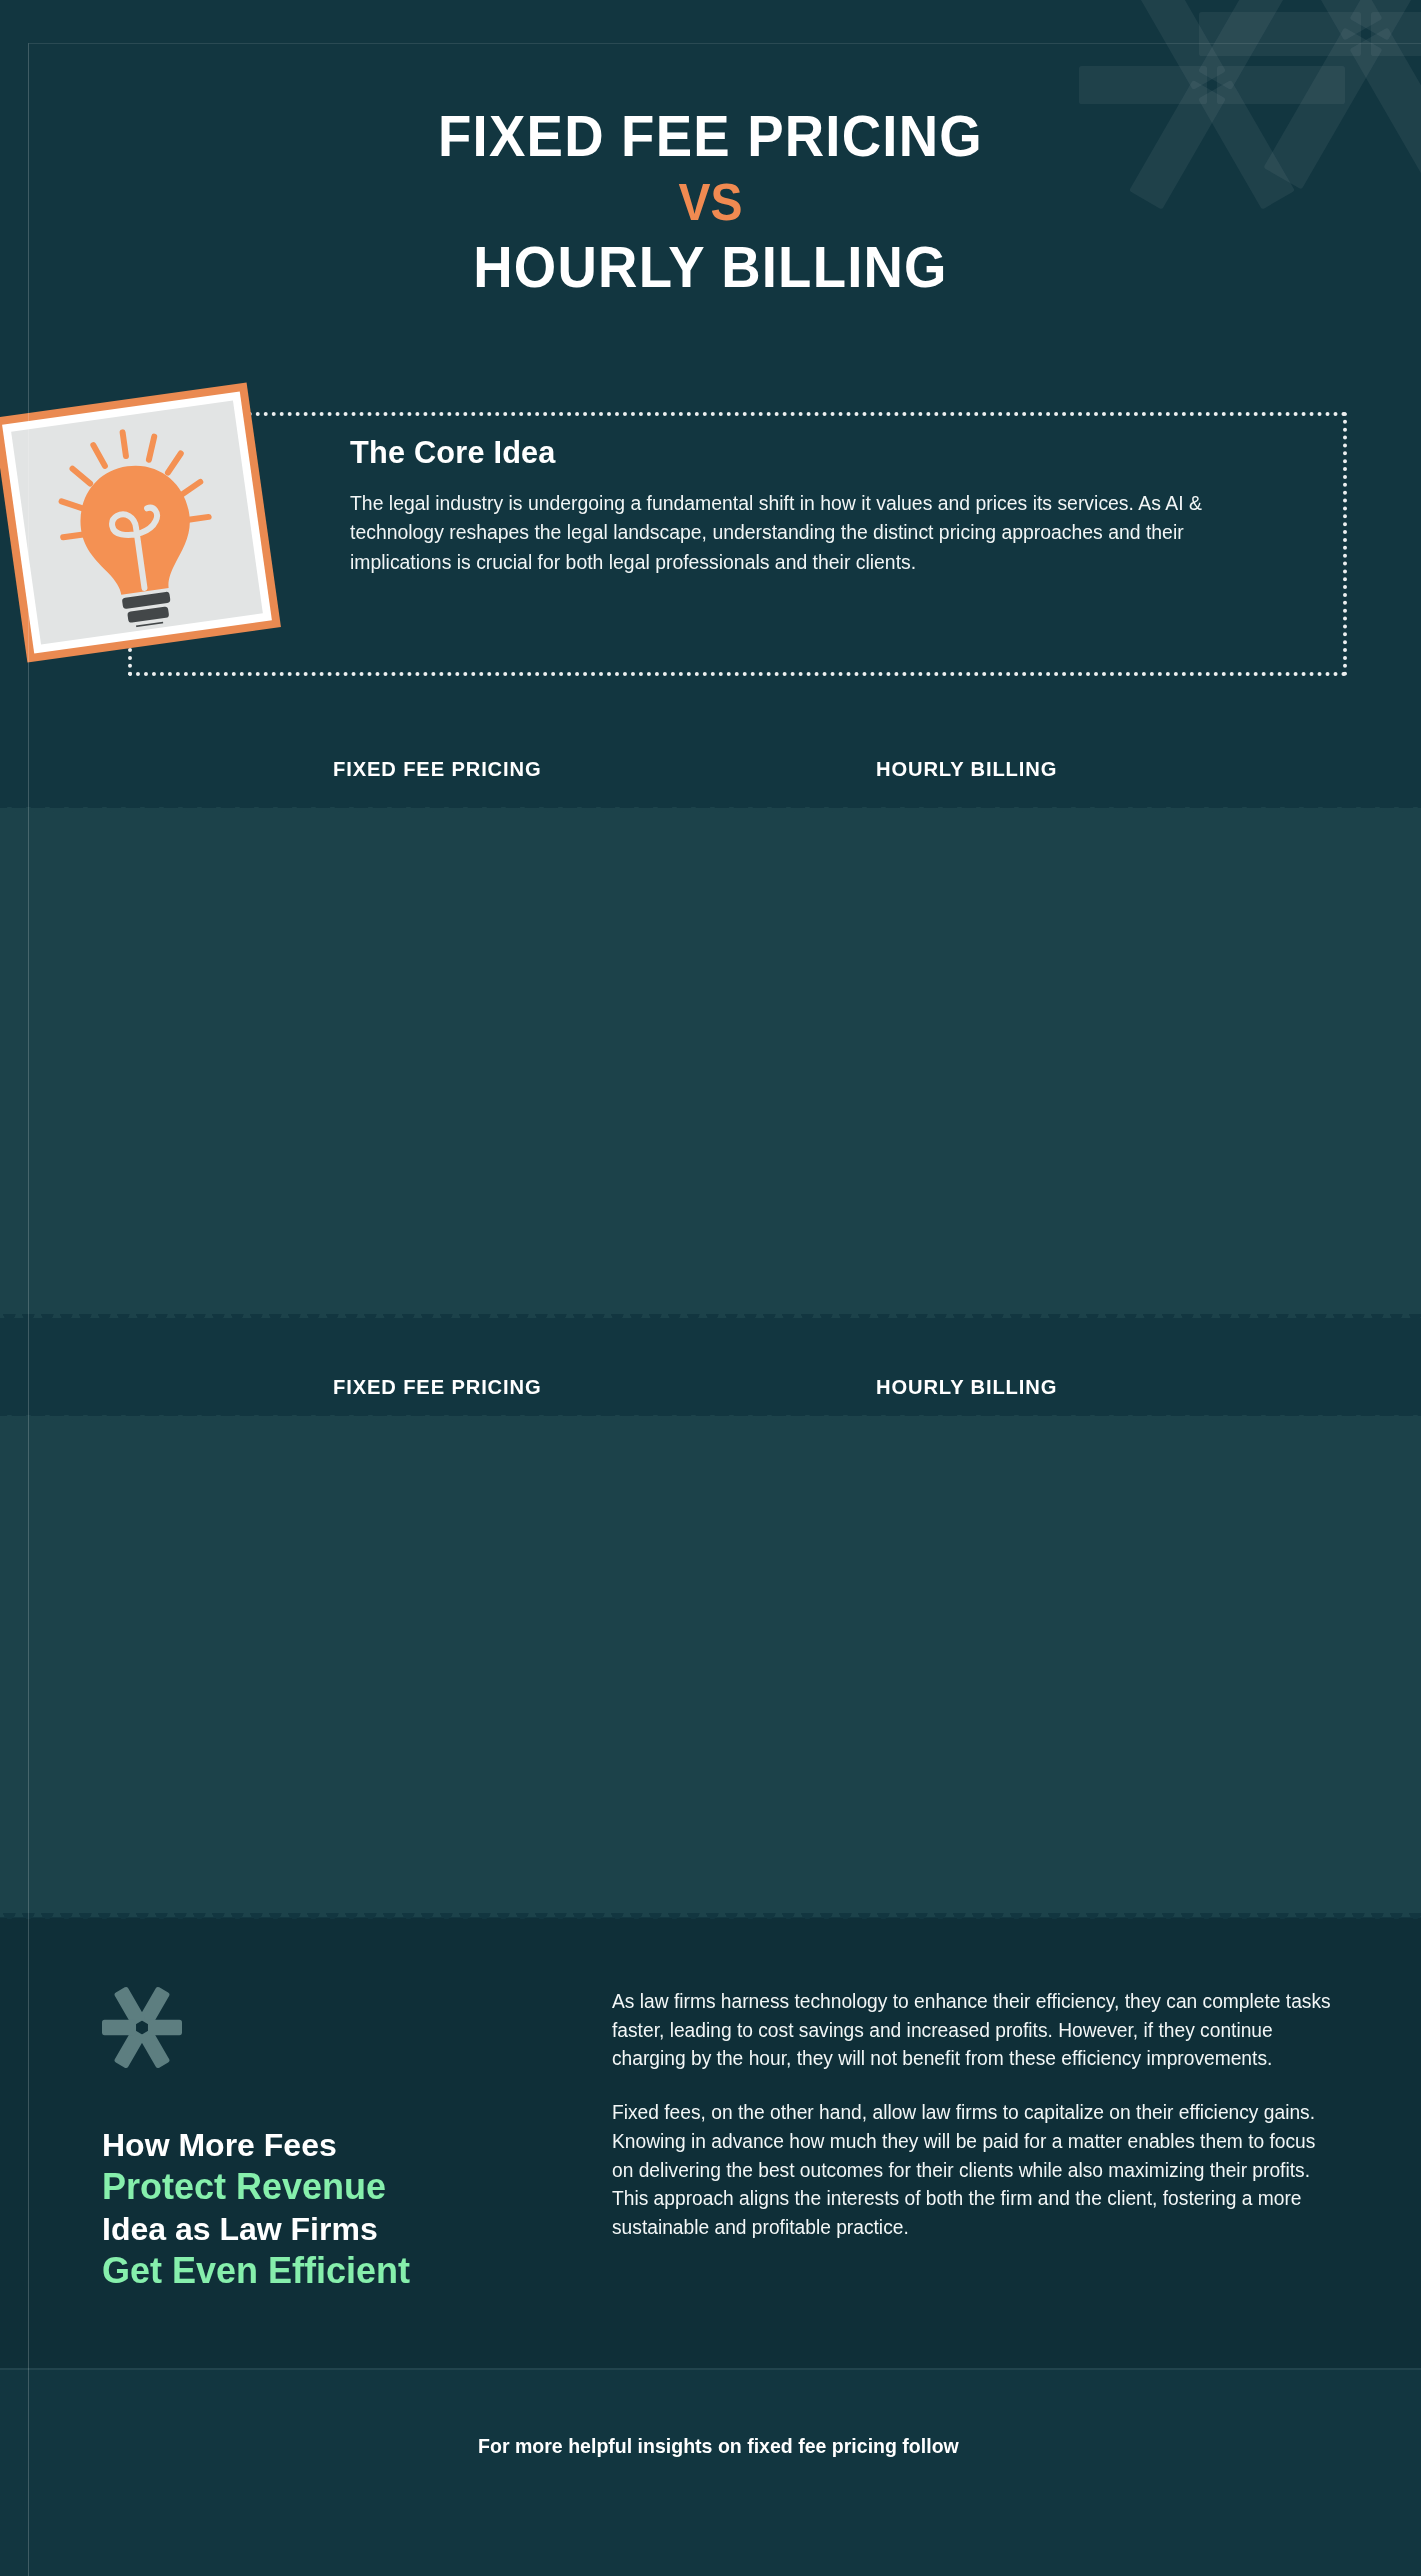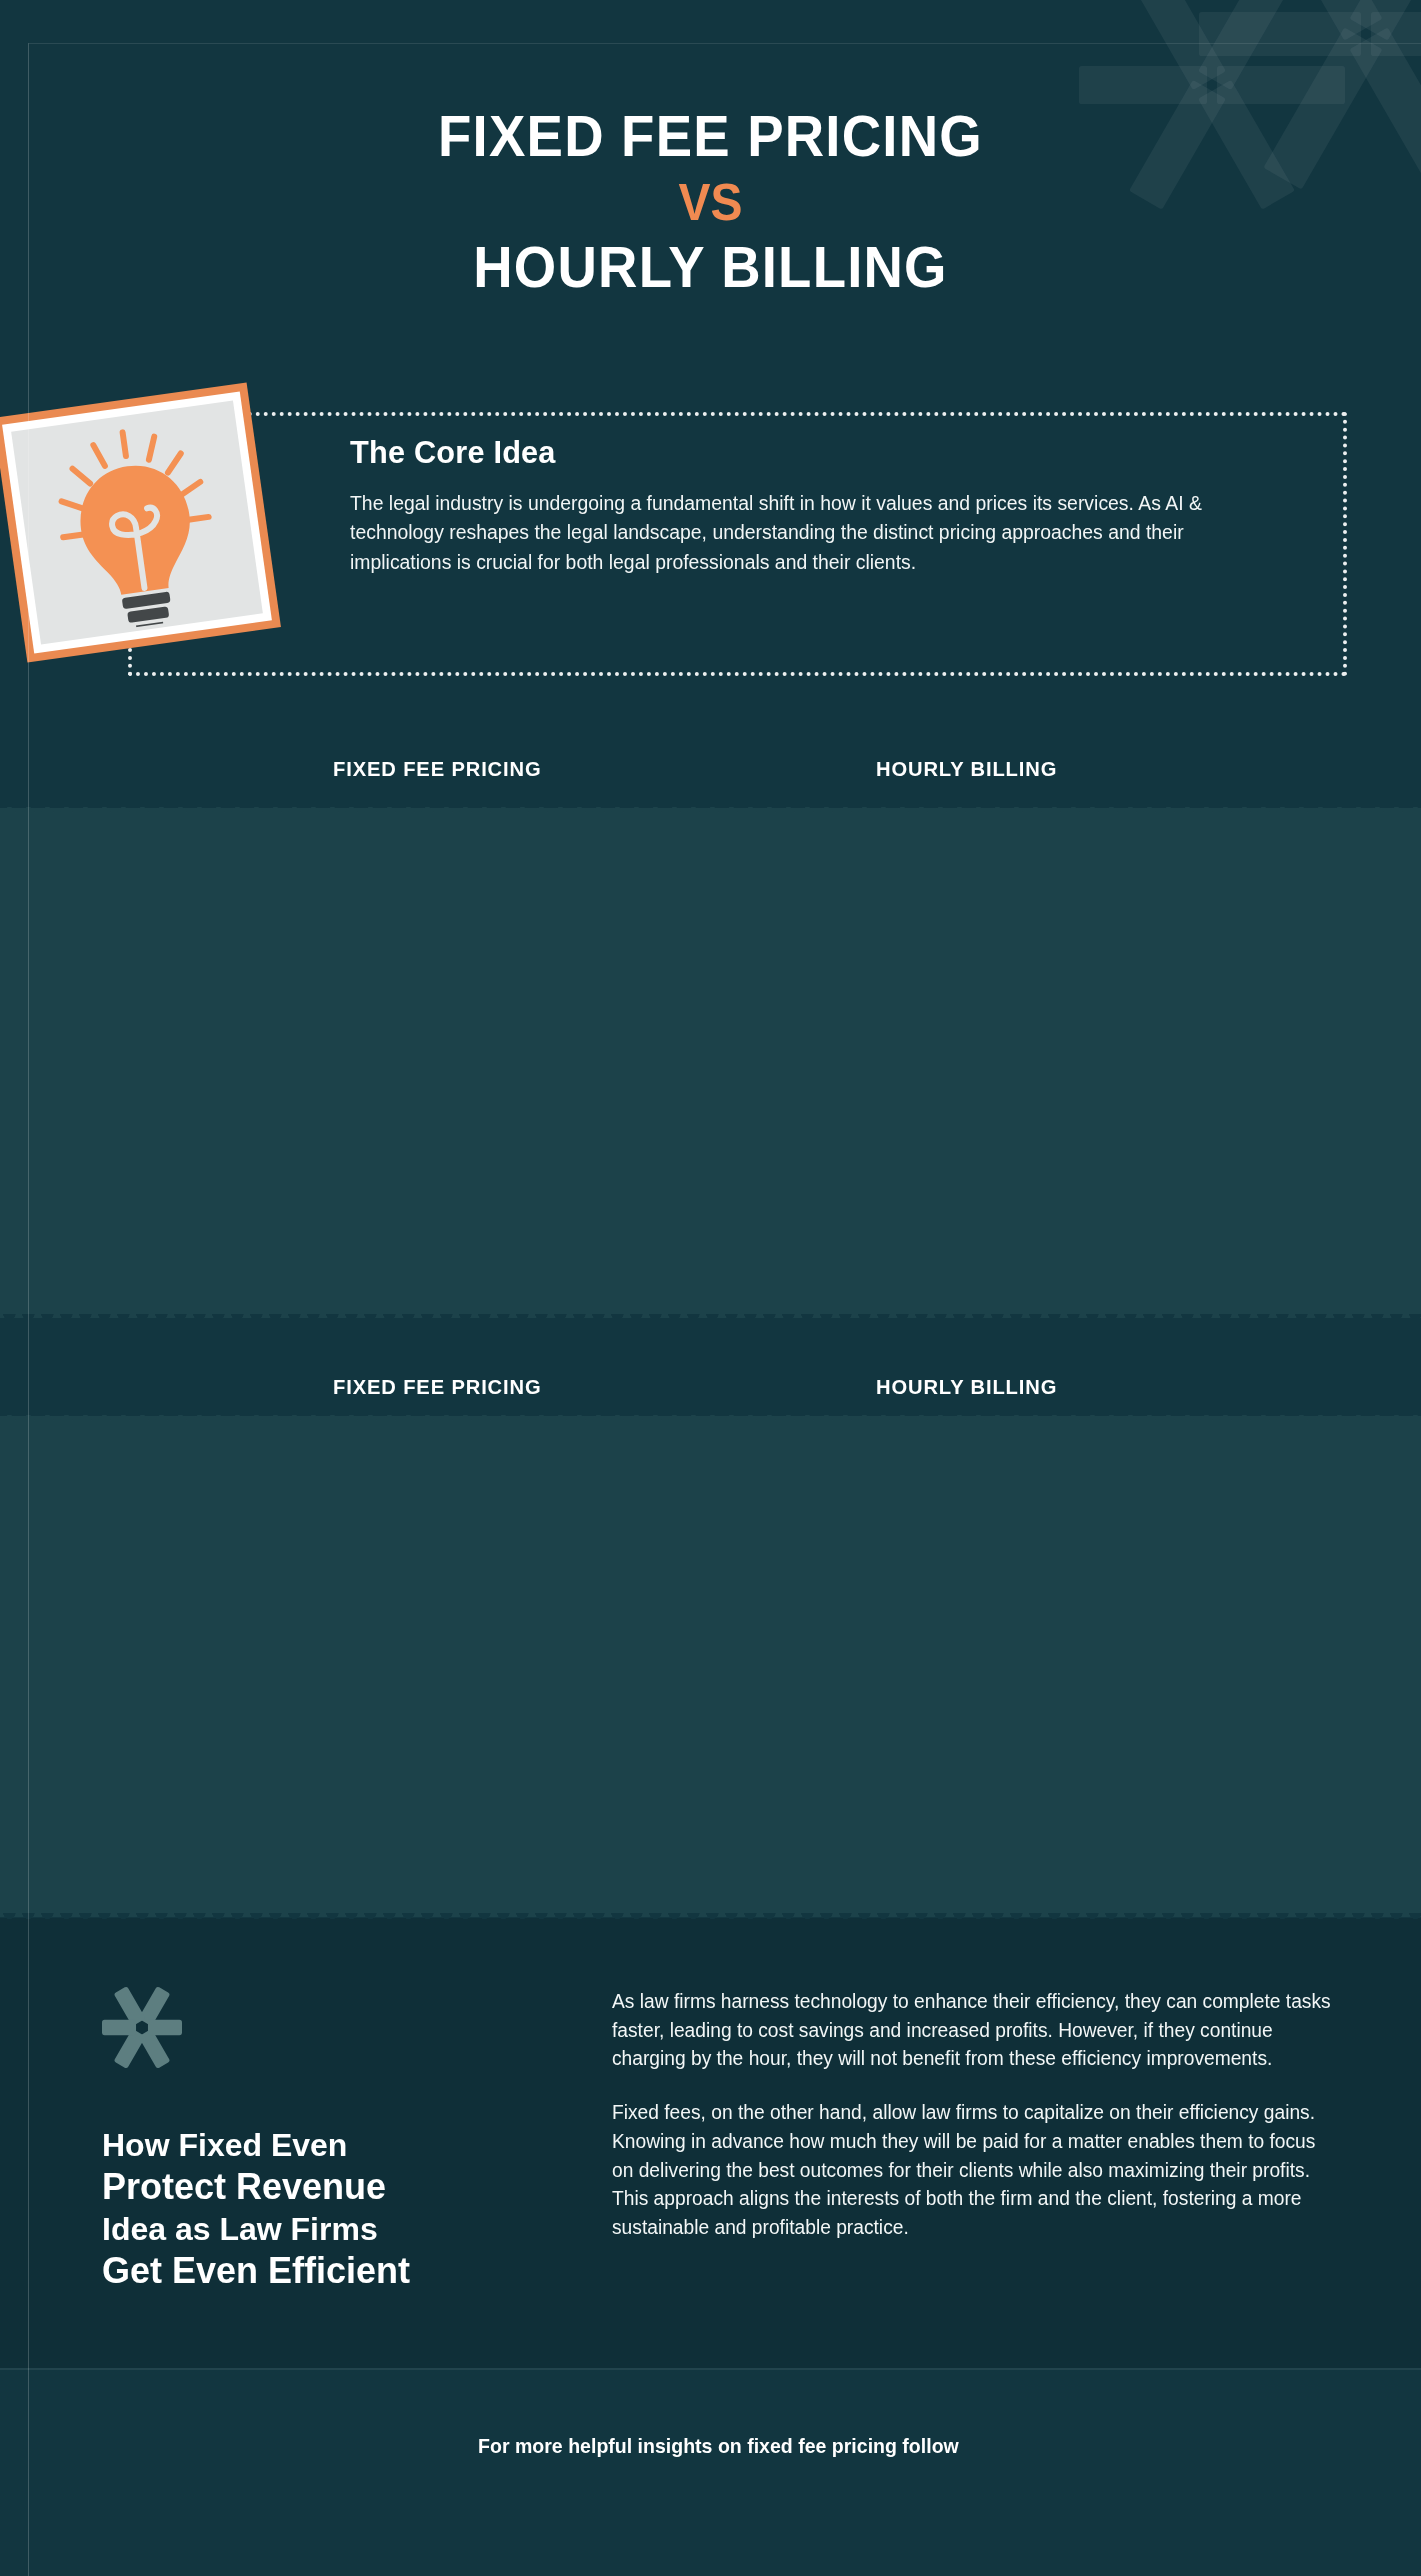--- a/index.html
+++ b/index.html
@@ -105,21 +105,21 @@
   }
 
   .sideicon { position:absolute; opacity:.30; }
 
   
   .bottom { position:absolute; left:0; right:0; top:1918px; height:450px; background:#0f2f38; z-index:4; }
   .bot-aster { position:absolute; left:102px; top:66px; }
   .bot-head { position:absolute; left:102px; top:2125px; z-index:5; }
   .bh-line { font-weight:bold; font-size:32px; line-height:1.26; letter-spacing:0px; }
   .bh-line.w { color:#ffffff; }
-  .bh-line.o { color:#ffffff; font-size:36px; line-height:1.2; }
+  .bh-line.o { color:#86efac; font-size:36px; line-height:1.2; }
   .bot-text { position:absolute; left:612px; top:1987px; width:742px; z-index:5; }
   .bot-p { font-size:19.6px; line-height:1.46; color:#f3f7f7; transform:scaleX(.98); transform-origin:left center; }
   .bot-p + .bot-p { margin-top:25.6px; }
 
   
   .footer { position:absolute; left:0; right:0; top:2368px; height:208px; background:#123640; z-index:4; }
   .footer-rule { position:absolute; left:0; right:0; top:2368px; height:1.7px; background:rgba(255,255,255,.07); z-index:5; }
   .footer-row {
     position:absolute; left:0; right:0; top:2434px; z-index:6;
     display:flex; align-items:flex-start; justify-content:center; gap:20.5px;padding-left:16px;
@@ -282,21 +282,21 @@
           <rect x="-9" y="7" width="18" height="44" rx="3" transform="rotate(30)"></rect>
           <rect x="-9" y="7" width="18" height="44" rx="3" transform="rotate(-30)"></rect>
           <rect x="-47" y="-9" width="40" height="18" rx="3"></rect>
           <rect x="7" y="-9" width="40" height="18" rx="3"></rect>
         </g>
       </g>
     </svg>
   </div>
 
   <div class="bot-head">
-    <div class="bh-line w">How Fixed Even</div>
+    <div class="bh-line w">How More Fees</div>
     <div class="bh-line o">Protect Revenue</div>
     <div class="bh-line w">Idea as Law Firms</div>
     <div class="bh-line o">Get Even Efficient</div>
   </div>
 
   <div class="bot-text">
     <div class="bot-p">As law firms harness technology to enhance their efficiency, they can complete tasks faster, leading to cost savings and increased profits. However, if they continue charging by the hour, they will not benefit from these efficiency improvements.</div>
     <div class="bot-p">Fixed fees, on the other hand, allow law firms to capitalize on their efficiency gains. Knowing in advance how much they will be paid for a matter enables them to focus on delivering the best outcomes for their clients while also maximizing their profits. This approach aligns the interests of both the firm and the client, fostering a more sustainable and profitable practice.</div>
   </div>
 

